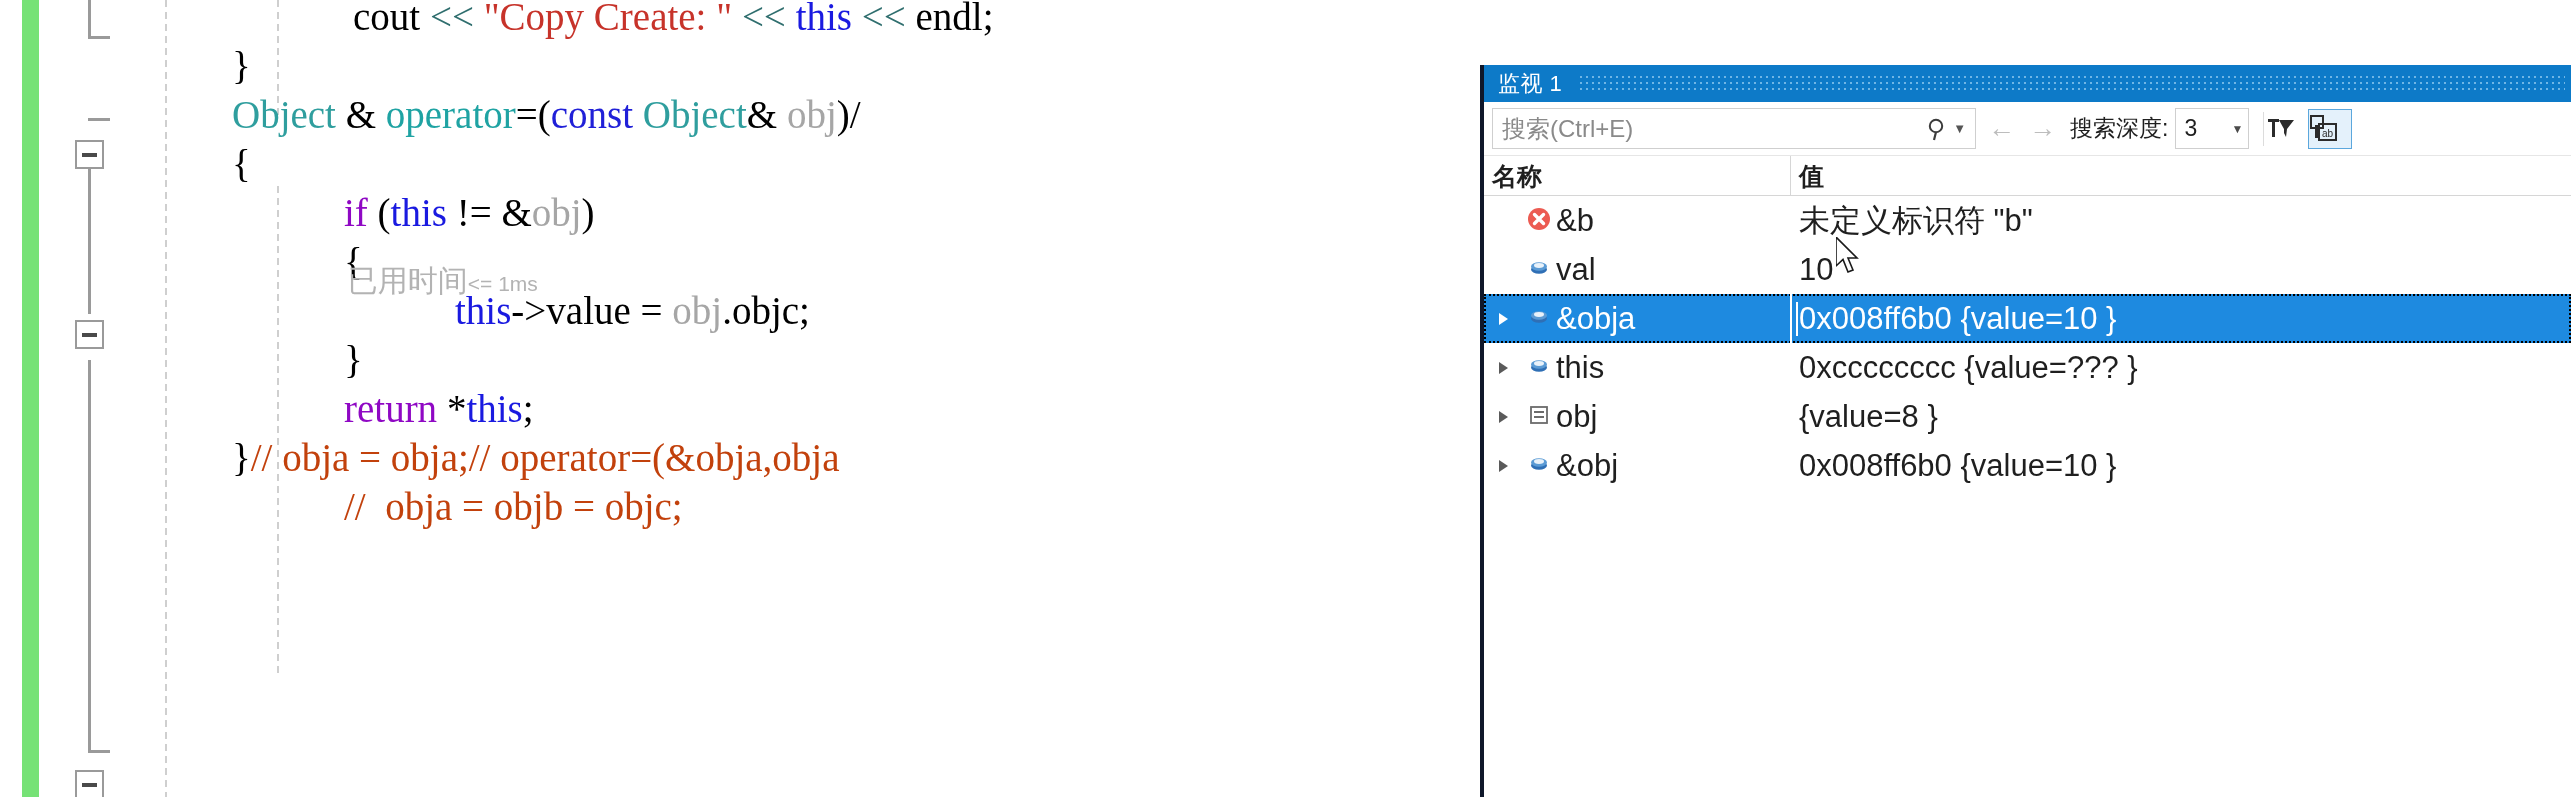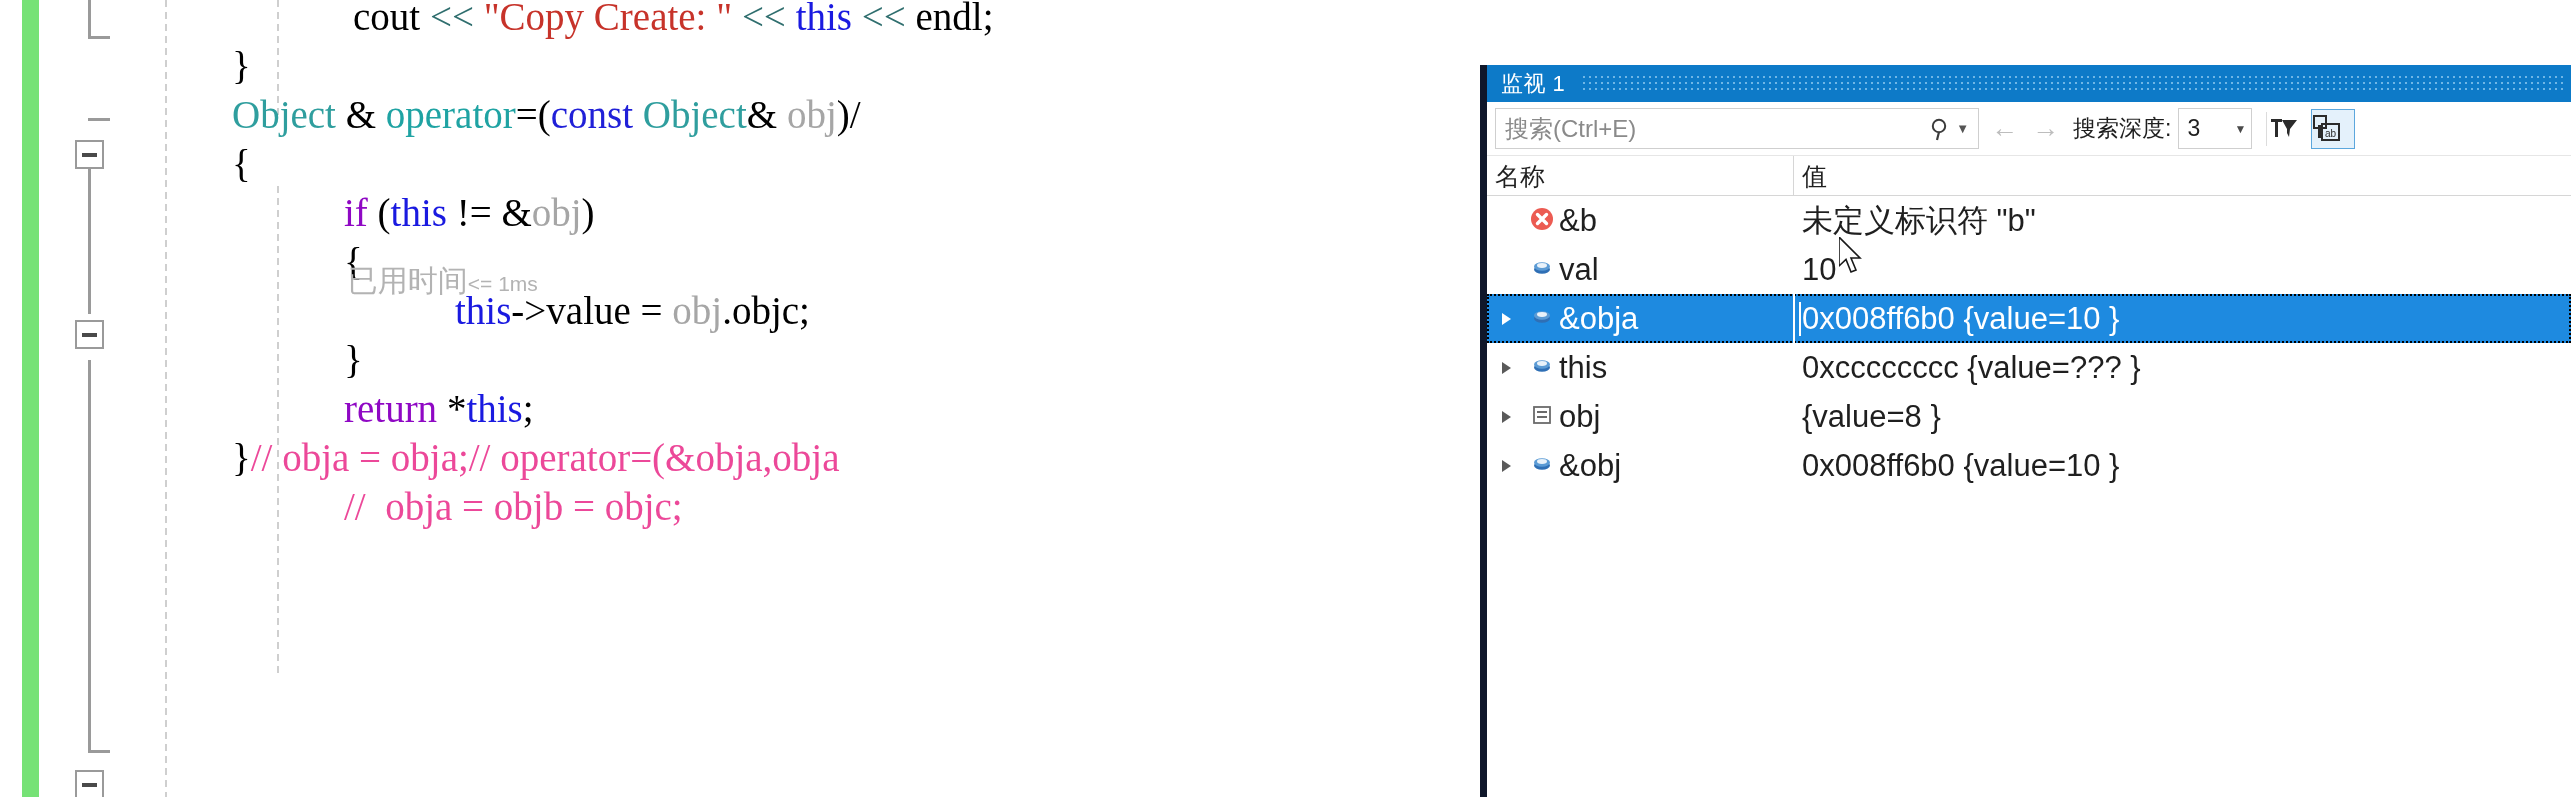--- a/index.html
+++ b/index.html
@@ -55,37 +55,37 @@
     color:#000000;
   }
   .kw-ctrl{color:#8f08c4;}        
   .kw-this{color:#1a1ae0;}        
   .tp{color:#2f9e9e;}             
   .tp2{color:#1fa3a3;}
   .kw-const{color:#2020d8;}
   .str{color:#c7332a;}
   .op-shift{color:#2f6e6e;}
   .ident-gray{color:#a6a6a6;}
-  .comment{color:#ec4899;margin-top:27px;}
+  .comment{color:#c2410c;margin-top:27px;}
   .plain{color:#000000;}
 
   .elapsed{
     position:absolute;
     font-family:"Liberation Sans",sans-serif;
     color:#b3b3b3;
     white-space:pre;
   }
   .elapsed .big{font-size:30px;}
   .elapsed .small{font-size:21px;}
 
   
   #watch{
     position:absolute;left:1480px;top:65px;width:1091px;height:732px;
     background:#ffffff;
-    border-left:7px solid #0f172a;
+    border-left:4px solid #0f172a;
     box-sizing:border-box;
     font-family:"Liberation Sans",sans-serif;
   }
   .watch-title{
     position:relative;height:37px;background:#0d7ac8;display:flex;align-items:center;
   }
   .watch-title .tl{
     color:#ffffff;font-size:22px;padding-left:14px;letter-spacing:.5px;white-space:nowrap;
   }
   .watch-title .drag{
@@ -121,21 +121,21 @@
   .tb-btn{
     width:44px;height:40px;margin-left:0;display:flex;align-items:center;justify-content:flex-start;
     box-sizing:border-box;
   }
   .tb-btn.on{border:1px solid #5ba7dd;background:#e4f1fb;}
 
   .watch-header{
     position:relative;height:39px;background:#ffffff;border-bottom:1px solid #d6d6d6;
   }
   .watch-header .hc{
-    position:absolute;top:4px;color:#1f1f1f;font-size:25px;white-space:nowrap;
+    position:absolute;top:4px;color:#1f1f1f;font-size:25px;white-space:nowrap;font-weight:bold;
   }
   .watch-header .hsplit{
     position:absolute;top:0;width:1px;height:39px;background:#d6d6d6;
   }
 
   .rows{position:relative;}
   .wrow{
     position:relative;height:49px;display:flex;align-items:center;box-sizing:border-box;
   }
   .wrow.sel{background:#1e8ae0;color:#ffffff;}

